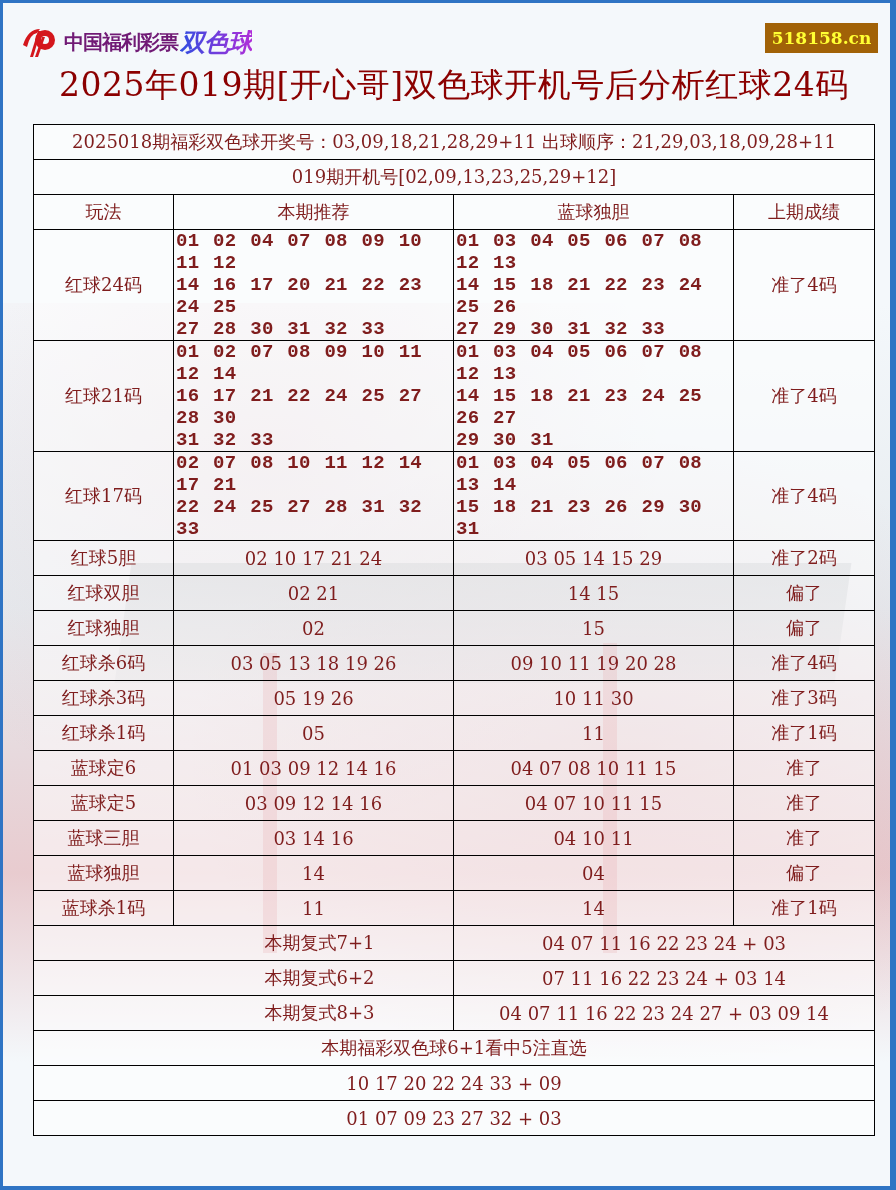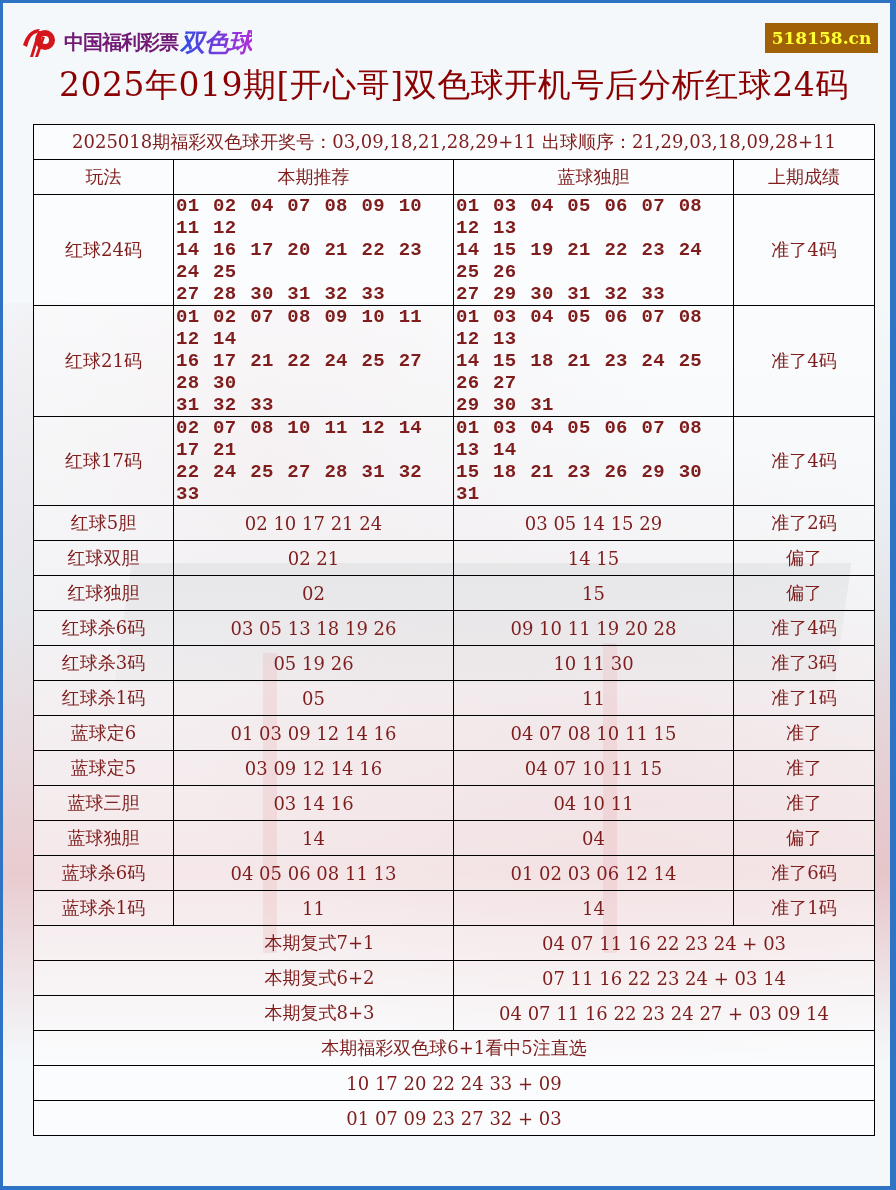--- a/index.html
+++ b/index.html
@@ -103,36 +103,39 @@
       <col style="width:140px">
         <col style="width:280px">
         <col style="width:280px">
         <col style="width:141px">
     </colgroup>
     <tbody>
         <tr class="h35">
       <td colspan="4" class="narrow">2025018期福彩双色球开奖号：03,09,18,21,28,29+11 出球顺序：21,29,03,18,09,28+11</td>
     </tr>
     <tr class="h35">
+      <td colspan="4">019期开机号[02,09,13,23,25,29+12]</td>
+    </tr>
+    <tr class="h35">
       <td>玩法</td>
       <td>本期推荐</td>
       <td>蓝球独胆</td>
       <td>上期成绩</td>
     </tr>
 
     <tr style="height:70px">
       <td>红球24码</td>
       <td class="nums">
         <div>01 02 04 07 08 09 10 11 12</div>
         <div>14 16 17 20 21 22 23 24 25</div>
         <div>27 28 30 31 32 33</div>
       </td>
       <td class="nums">
         <div>01 03 04 05 06 07 08 12 13</div>
-        <div>14 15 19 21 22 23 24 25 26</div>
+        <div>14 15 18 21 22 23 24 25 26</div>
         <div>27 29 30 31 32 33</div>
       </td>
       <td>准了4码</td>
     </tr>
     <tr style="height:70px">
       <td>红球21码</td>
       <td class="nums">
         <div>01 02 07 08 09 10 11 12 14</div>
         <div>16 17 21 22 24 25 27 28 30</div>
         <div>31 32 33</div>
@@ -211,26 +214,20 @@
       <td class="narrow">04 10 11</td>
       <td>准了</td>
     </tr>
     <tr class="h35">
       <td>蓝球独胆</td>
       <td class="narrow">14</td>
       <td class="narrow">04</td>
       <td>偏了</td>
     </tr>
     <tr class="h35">
-      <td>蓝球杀6码</td>
-      <td class="narrow">04 05 06 08 11 13</td>
-      <td class="narrow">01 02 03 06 12 14</td>
-      <td>准了6码</td>
-    </tr>
-    <tr class="h35">
       <td>蓝球杀1码</td>
       <td class="narrow">11</td>
       <td class="narrow">14</td>
       <td>准了1码</td>
     </tr>
 
     <tr class="h35">
       <td colspan="2" class="leftlabel">本期复式7+1</td>
       <td colspan="2" class="narrow">04 07 11 16 22 23 24 + 03</td>
     </tr>

